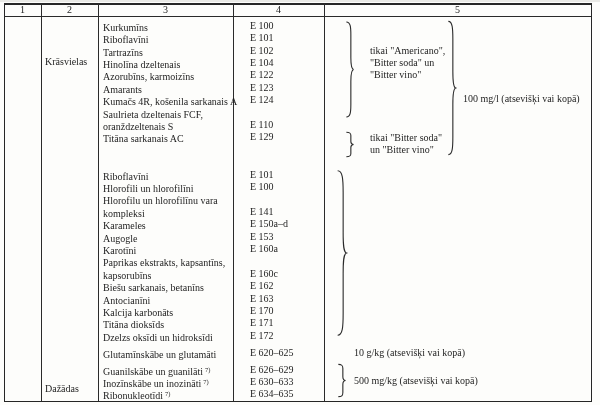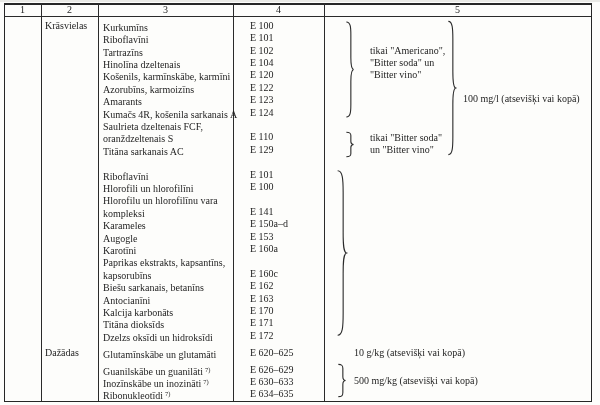--- a/index.html
+++ b/index.html
@@ -10,21 +10,21 @@
     font-size:10px; color:#1e1e1e;
   }
   .scan-edge { position:absolute; left:0; top:0; width:600px; height:2px; background:#d9d9d4; opacity:.55; }
   .frame {
     position:absolute; left:4px; top:3px; width:585.5px; height:396px;
     border:1.3px solid #262626; border-top-width:2.2px;
   }
   .vline { position:absolute; top:3px; height:398px; width:1.2px; background:#2a2a2a; }
   .hsep  { position:absolute; left:4px; top:16px; width:587px; height:1.2px; background:#2a2a2a; }
   .hcell { position:absolute; top:4px; height:11px; line-height:11px; text-align:center; }
-  .cat   { position:absolute; left:45px; line-height:12.4px; white-space:nowrap; }
+  .cat   { position:absolute; left:45px; line-height:12.4px; white-space:nowrap;margin-top:36px; }
   .rowgroup { position:absolute; left:98px; width:226px; }
   .row   { position:relative; height:12.4px; line-height:12.4px; white-space:nowrap; }
   .row .name { position:absolute; left:5px; top:0;text-align:center; }
   .row .e    { position:absolute; left:152px; top:0; width:74px; text-align:left; }
   .fnote { font-size:6.5px; vertical-align:3px; margin-left:2px; }
   .ann   { position:absolute; line-height:12.4px; white-space:nowrap; }
   .brace { position:absolute; overflow:visible; }
   .brace path { fill:none; stroke:#2a2a2a; stroke-width:1.1px; vector-effect:non-scaling-stroke; }
 </style>
 </head>
@@ -64,24 +64,20 @@
       <div class="row">
         <span class="name"><span>Tartrazīns</span><sup class="fnote"></sup></span>
         <span class="e">E 102</span>
       </div>
 
       <div class="row">
         <span class="name"><span>Hinolīna dzeltenais</span><sup class="fnote"></sup></span>
         <span class="e">E 104</span>
       </div>
 
-      <div class="row">
-        <span class="name"><span>Košenils, karmīnskābe, karmīni</span><sup class="fnote"></sup></span>
-        <span class="e">E 120</span>
-      </div>
 
       <div class="row">
         <span class="name"><span>Azorubīns, karmoizīns</span><sup class="fnote"></sup></span>
         <span class="e">E 122</span>
       </div>
 
       <div class="row">
         <span class="name"><span>Amarants</span><sup class="fnote"></sup></span>
         <span class="e">E 123</span>
       </div>

